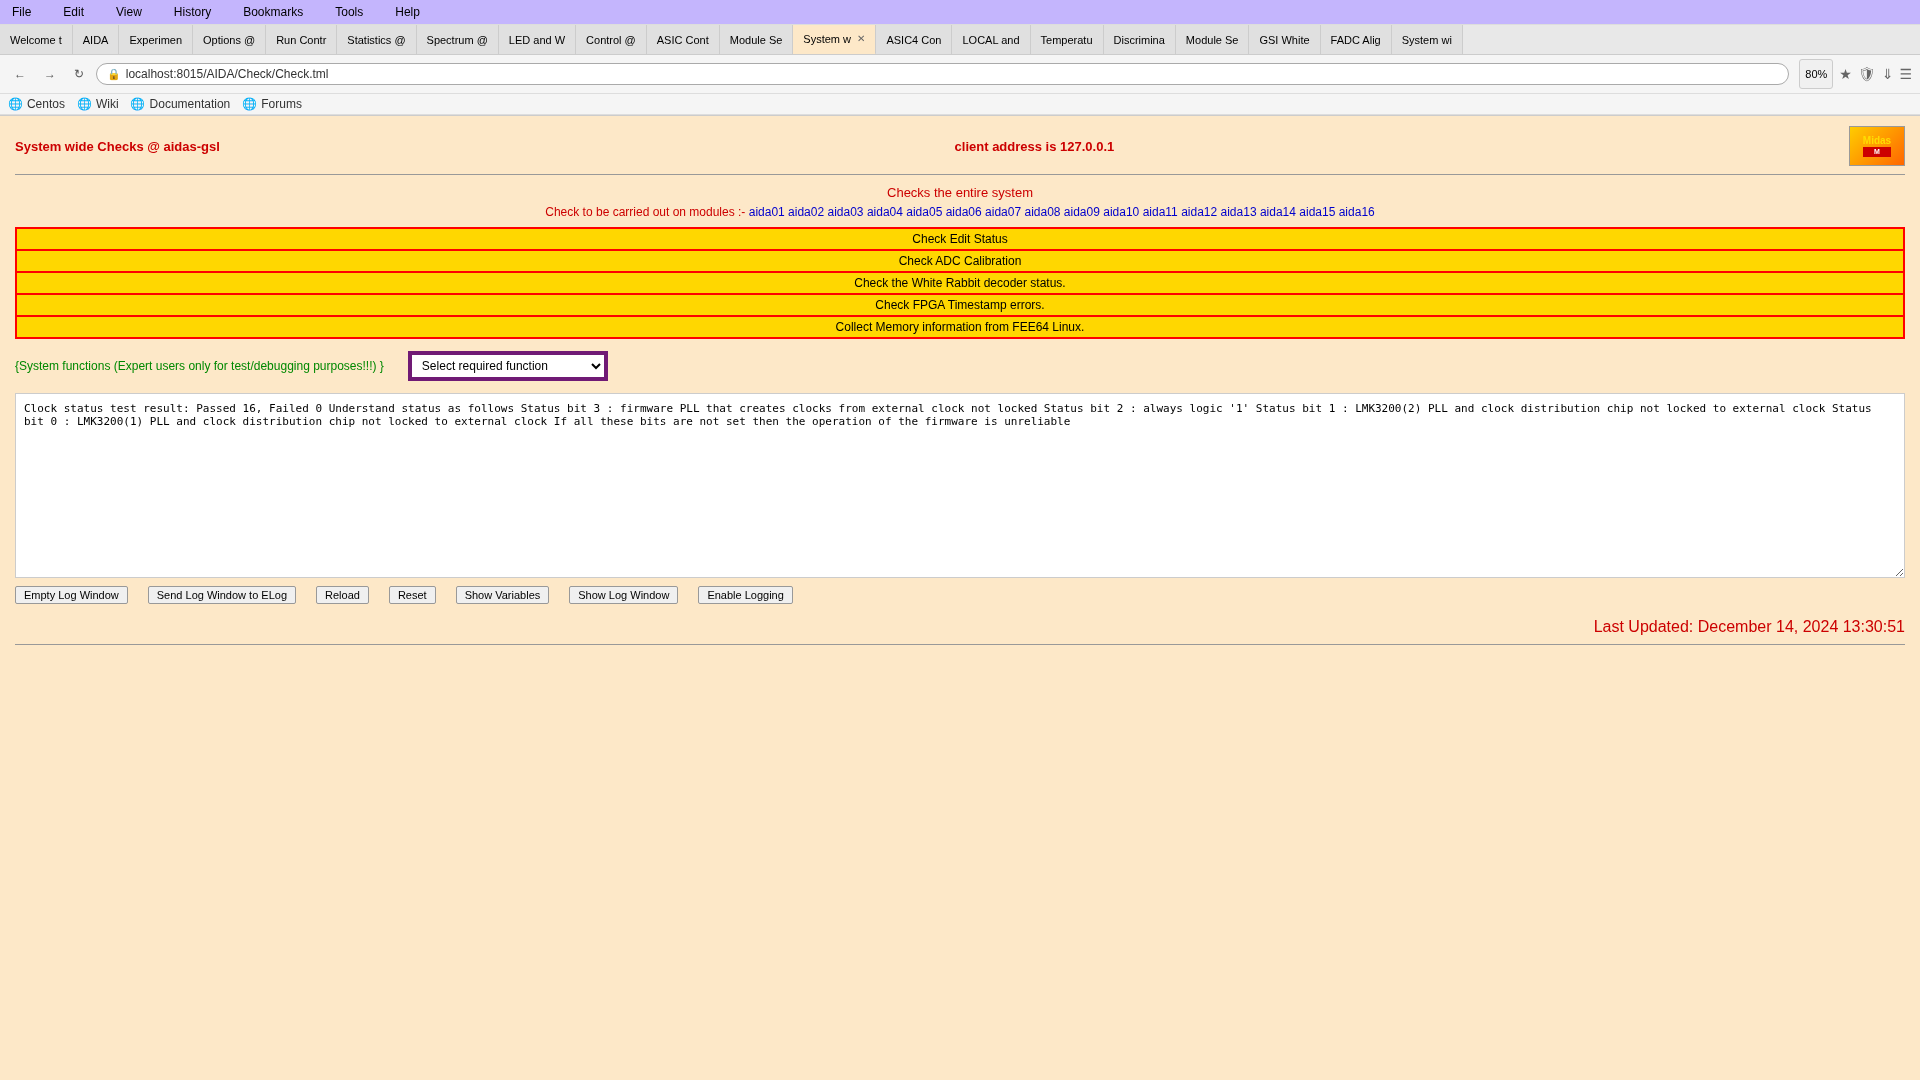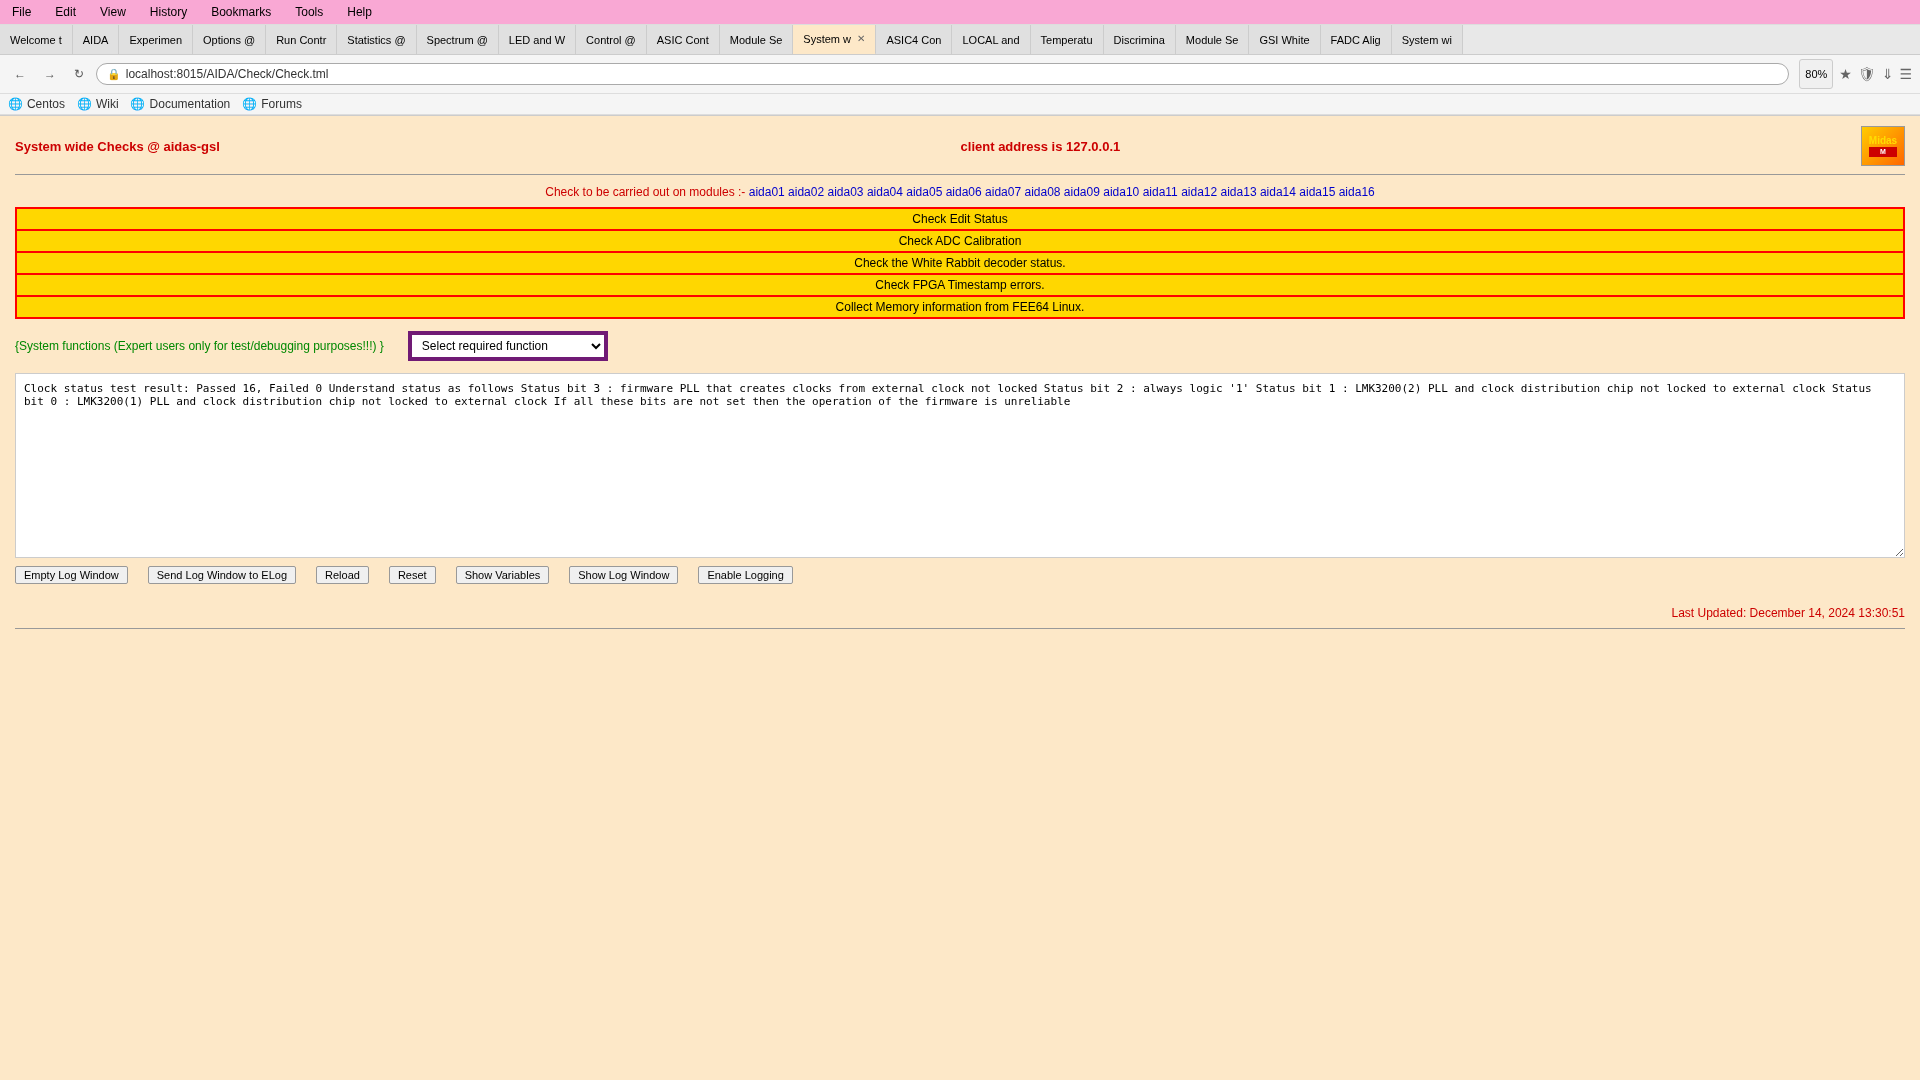--- a/index.html
+++ b/index.html
@@ -1,20 +1,20 @@
 <!DOCTYPE html>
 <html><head>
   <meta charset="utf-8">
   <style>
     * { margin: 0; padding: 0; box-sizing: border-box; }
     body { background: #fde8c8; font-family: Arial, sans-serif; font-size: 12px; color: #000; }
 
     
     .browser-chrome { background: #f0f0f0; border-bottom: 1px solid #ccc; }
-    .menu-bar { display: flex; gap: 16px; padding: 3px 8px; font-size: 12px; background: #f9a8d4; border-bottom: 1px solid #ddd; }
+    .menu-bar { display: flex; gap: 24px; padding: 3px 8px; font-size: 12px; background: #c4b5fd; border-bottom: 1px solid #ddd; }
     .menu-bar span { cursor: pointer; padding: 2px 4px; }
 
     .tab-bar { display: flex; align-items: center; background: #e8e8e8; border-bottom: 1px solid #ccc; overflow: hidden; font-size: 11px; height: 30px; }
     .tab { display: flex; align-items: center; padding: 0 10px; height: 30px; border-right: 1px solid #ccc; white-space: nowrap; cursor: pointer; background: #e0e0e0; font-size: 11px; }
     .tab.active { background: #fde8c8; border-bottom: 2px solid #fde8c8; }
     .tab .close-btn { margin-left: 6px; font-size: 10px; color: #666; }
 
     .address-bar { display: flex; align-items: center; padding: 4px 8px; gap: 6px; background: #f5f5f5; border-bottom: 1px solid #ddd; }
     .nav-btn { background: none; border: 1px solid transparent; border-radius: 3px; padding: 2px 5px; cursor: pointer; font-size: 12px; color: #555; }
     .url-box { flex: 1; display: flex; align-items: center; background: white; border: 1px solid #aaa; border-radius: 12px; padding: 3px 10px; font-size: 12px; }
@@ -25,42 +25,42 @@
 
     .bookmarks-bar { display: flex; align-items: center; gap: 12px; padding: 3px 8px; background: #f5f5f5; border-bottom: 1px solid #ddd; font-size: 12px; }
     .bookmark-item { display: flex; align-items: center; gap: 4px; cursor: pointer; color: #333; }
 
     
     .page-content { background: #fde8c8; padding: 10px 15px; min-height: calc(1080px - 120px); }
 
     .page-header { display: flex; justify-content: space-between; align-items: center; margin-bottom: 8px; }
     .page-title { color: #cc0000; font-weight: bold; font-size: 13px; }
     .client-address { color: #cc0000; font-weight: bold; font-size: 13px; }
-    .logo { width: 44px; height: 40px; background: linear-gradient(135deg, #ffcc00, #ff6600); display: flex; align-items: center; justify-content: center; font-size: 9px; font-weight: bold; color: white; border: 1px solid #999; }
+    .logo { width: 56px; height: 40px; background: linear-gradient(135deg, #ffcc00, #ff6600); display: flex; align-items: center; justify-content: center; font-size: 9px; font-weight: bold; color: white; border: 1px solid #999; }
 
     .divider { border: none; border-top: 1px solid #999; margin: 5px 0; }
 
     .checks-section { text-align: center; margin: 10px 0; }
     .checks-title { color: #cc0000; font-size: 13px; margin-bottom: 5px; }
     .modules-line { color: #cc0000; font-size: 12px; margin-bottom: 8px; }
     .module-link { color: #0000cc; text-decoration: none; }
 
     .check-buttons { display: flex; flex-direction: column; gap: 0; border: 1px solid red; }
     .check-btn-row { background: #ffd700; border: 1px solid red; padding: 3px 6px; text-align: center; cursor: pointer; font-size: 12px; }
 
     .system-functions { display: flex; align-items: center; gap: 24px; margin: 12px 0; font-size: 12px; }
     .sys-func-label { color: #008800; }
     .sys-func-select { border: 4px solid #701a75; padding: 3px 6px; font-size: 12px; background: white; min-width: 200px; }
 
     .log-window { background: white; border: 1px solid #ccc; width: 100%; height: 185px; padding: 8px; font-family: monospace; font-size: 11px; overflow-y: auto; resize: vertical; }
 
     .bottom-buttons { display: flex; gap: 20px; margin-top: 8px; }
     .bottom-btn { background: #f0f0f0; border: 1px solid #999; padding: 2px 8px; cursor: pointer; font-size: 11px; border-radius: 2px; }
 
-    .last-updated { text-align: right; color: #cc0000; font-size: 12px; margin-top: 22px; }
+    .last-updated { text-align: right; color: #cc0000; font-size: 16px; margin-top: 14px; }
 
     .footer-divider { border: none; border-top: 1px solid #999; margin-top: 8px; }
   </style>
 </head>
 <body>
 
 <div class="browser-chrome">
 
   <div class="menu-bar">
     <span>File</span>
@@ -182,20 +182,21 @@
       <div style="font-size:8px; text-align:center; line-height:1.2;">
         <div style="color:#ffdd00; font-size:10px; font-weight:bold;">Midas</div>
         <div style="background:#cc0000; color:white; font-size:7px; padding:1px;">M</div>
       </div>
     </div>
   </div>
 
   <hr class="divider">
 
   <div class="checks-section">
+    <div class="checks-title">Checks the entire system</div>
     <div class="modules-line">
       <span>Check to be carried out on modules :-</span>
       <span><a class="module-link" href="#">aida01</a></span>
       <span><a class="module-link" href="#"> aida02</a></span>
       <span><a class="module-link" href="#"> aida03</a></span>
       <span><a class="module-link" href="#"> aida04</a></span>
       <span><a class="module-link" href="#"> aida05</a></span>
       <span><a class="module-link" href="#"> aida06</a></span>
       <span><a class="module-link" href="#"> aida07</a></span>
       <span><a class="module-link" href="#"> aida08</a></span>

